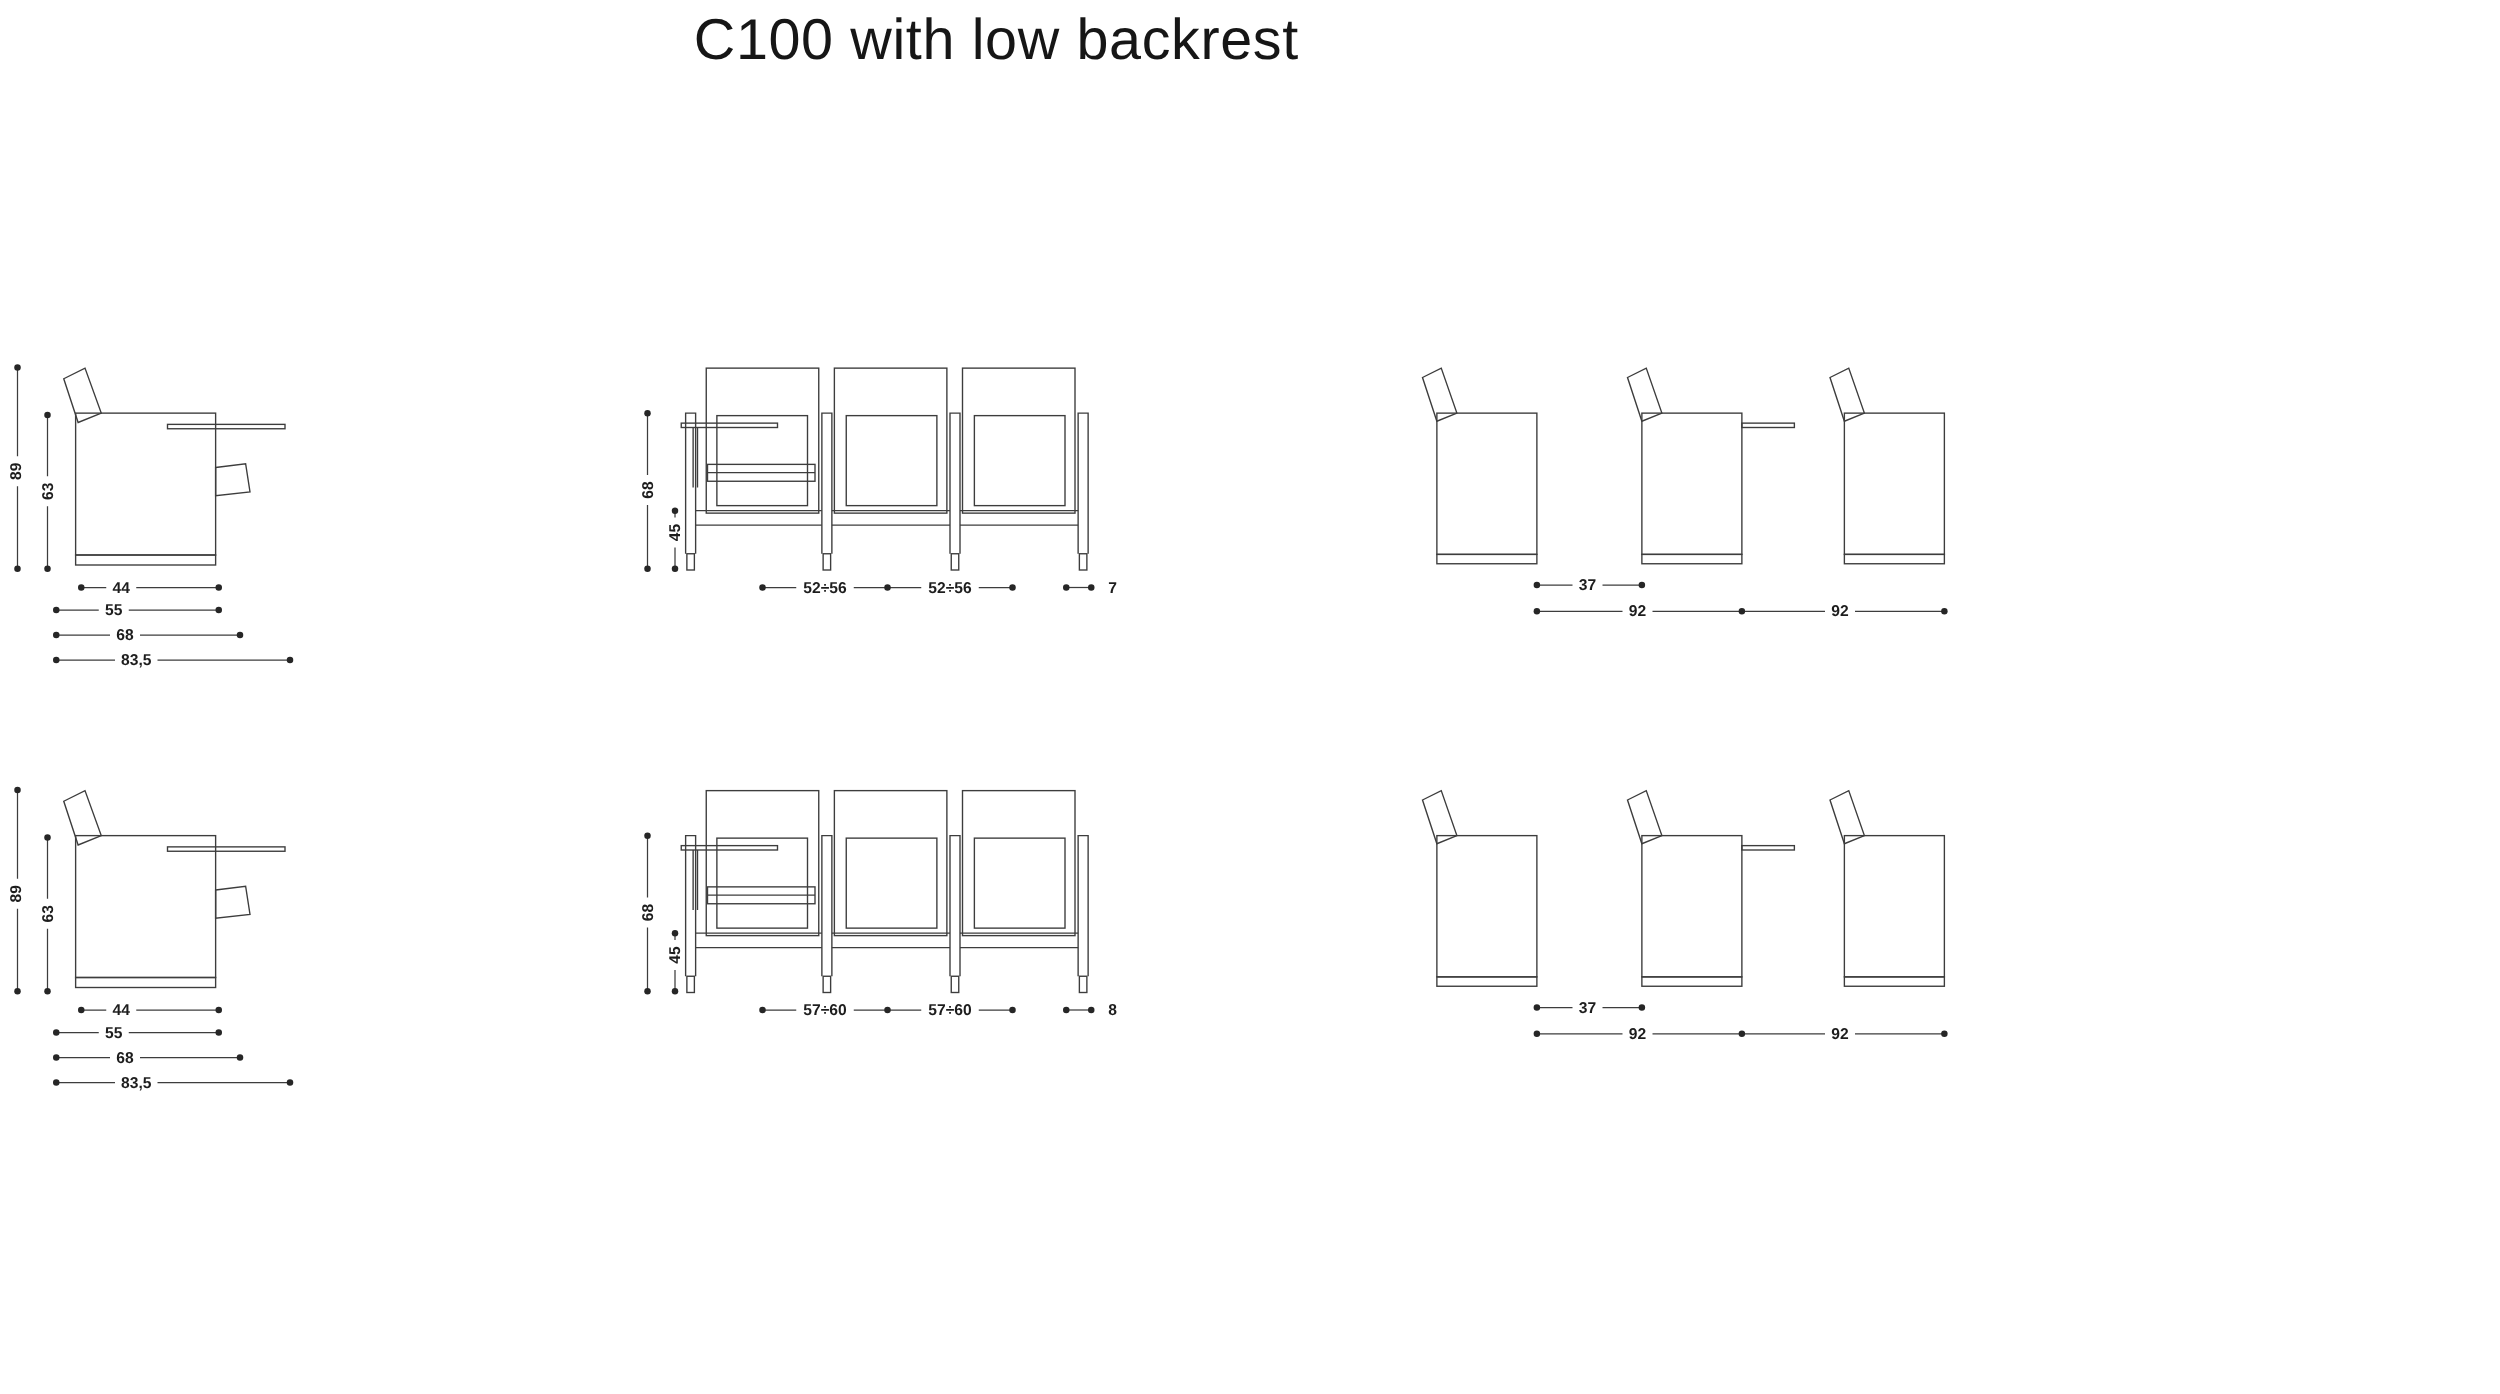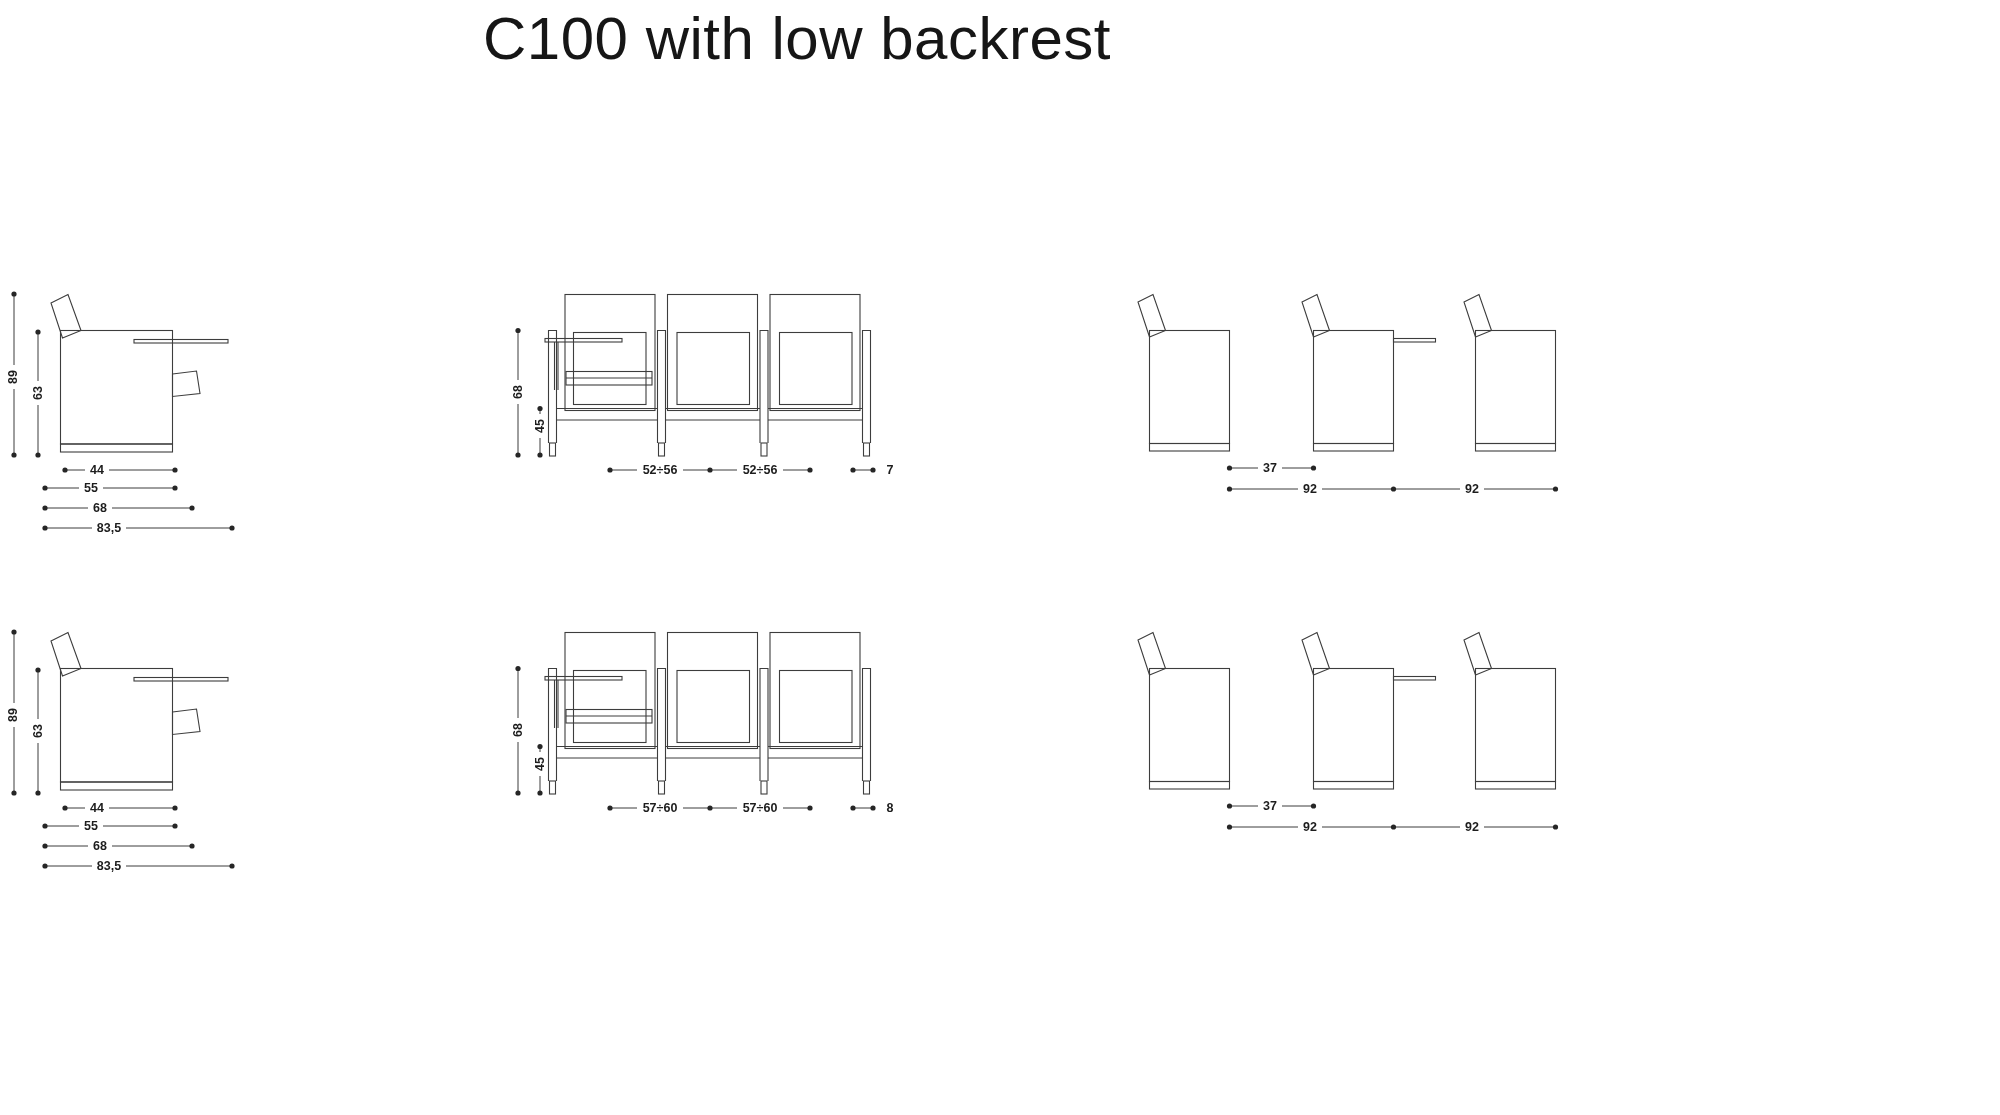--- a/index.html
+++ b/index.html
@@ -1,20 +1,20 @@
 <!DOCTYPE html>
 <html><head>
 <meta charset="utf-8">
 <style>
   * { box-sizing: border-box; }
   html, body { margin: 0; padding: 0; background: #ffffff; }
   body { font-family: "Liberation Sans", sans-serif; }
   .page { position: relative; width: 2000px; height: 1115px; background: #ffffff; overflow: hidden; }
   .title { position: absolute; top: 4px; left: 0; width: 1594px; text-align: center;
-           font-size: 60px; font-weight: 400; color: #161616; letter-spacing: .5px; }
+           font-size: 46px; font-weight: 400; color: #161616; letter-spacing: .5px; }
   .drawing { position: absolute; top: 0; left: 0; }
   .ln  { stroke: #3d3d3d; stroke-width: 1.1; fill: none; }
   .dim { stroke: #3d3d3d; stroke-width: 1;   fill: none; }
   .dot { fill: #262626; stroke: none; }
   .lbl-bg { fill: #ffffff; }
   .lbl { font-family: "Liberation Sans", sans-serif; font-size: 12.5px; font-weight: 700;
          fill: #1d1d1d; text-anchor: middle; dominant-baseline: central; }
 </style>
 </head>
 <body>

